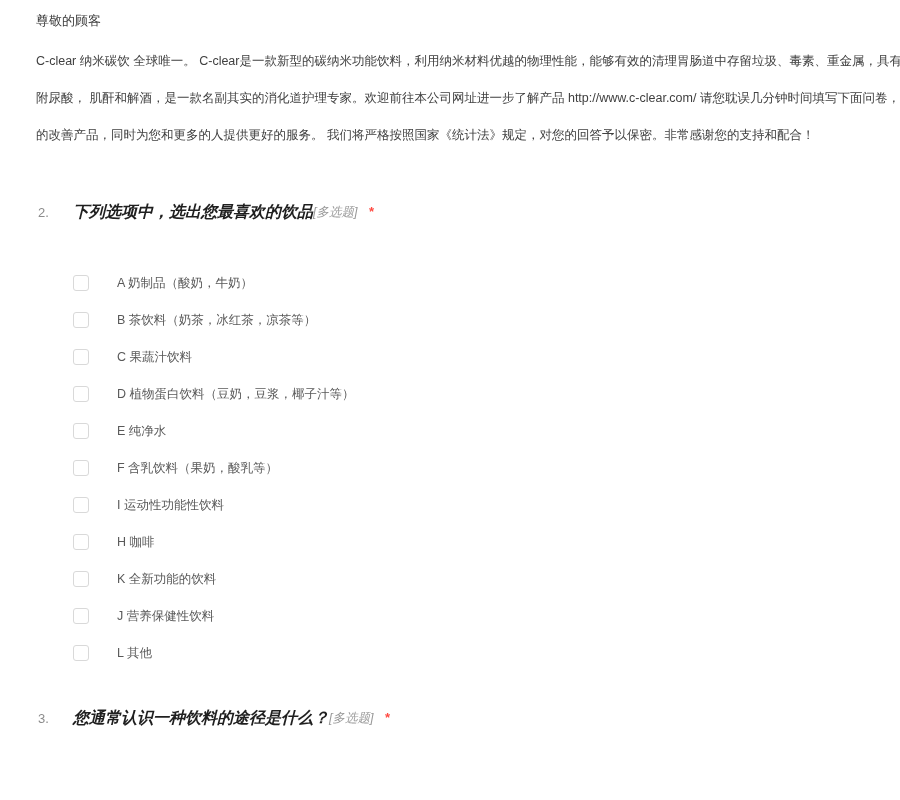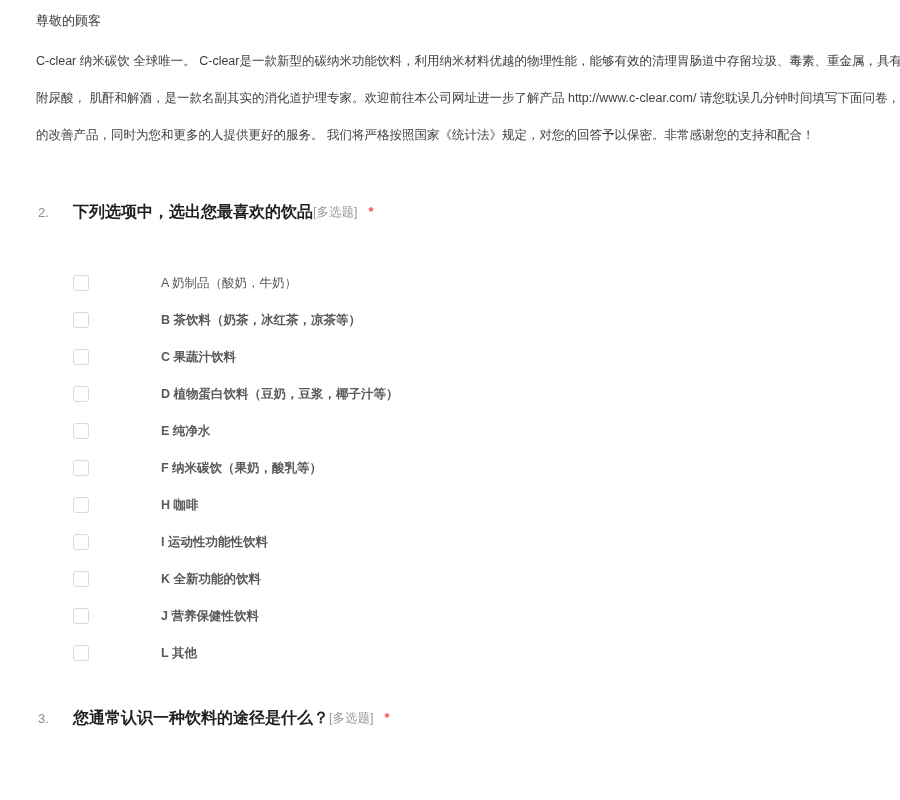--- a/index.html
+++ b/index.html
@@ -52,20 +52,21 @@
     font-size: 13px;
     color: #8c8c8c;
     flex: 0 0 37px;
   }
   .q-body { flex: 1 1 auto; }
   .q-title-row {
     display: flex;
     align-items: flex-end;
     line-height: 22px;
     white-space: nowrap;
+    font-style: italic;
   }
   .q-title {
     font-size: 16px;
     font-weight: bold;
     color: #1f1f1f;
   }
   .q-tag {
     font-size: 12.5px;
     color: #999999;
     margin-left: 0;
@@ -78,23 +79,22 @@
   }
   
   .options {
     margin-top: 52px;
   }
   .option {
     display: flex;
     align-items: center;
     height: 16px;
     cursor: pointer;
-    gap: 44px;
   }
-  .option + .option { margin-top: 21px; font-weight: bold; }
+  .option + .option { margin-top: 21px; }
   .checkbox {
     box-sizing: border-box;
     width: 16px;
     height: 16px;
     border: 1px solid #d9d9d9;
     border-radius: 3px;
     background: #ffffff;
     flex: 0 0 16px;
   }
   .option-label {
@@ -142,29 +142,29 @@
         <div class="option">
           <span class="checkbox"></span>
           <span class="option-label">D 植物蛋白饮料（豆奶，豆浆，椰子汁等）</span>
         </div>
         <div class="option">
           <span class="checkbox"></span>
           <span class="option-label">E 纯净水</span>
         </div>
         <div class="option">
           <span class="checkbox"></span>
-          <span class="option-label">F 纳米碳饮（果奶，酸乳等）</span>
+          <span class="option-label">F 含乳饮料（果奶，酸乳等）</span>
+        </div>
+        <div class="option">
+          <span class="checkbox"></span>
+          <span class="option-label">I 运动性功能性饮料</span>
         </div>
         <div class="option">
           <span class="checkbox"></span>
           <span class="option-label">H 咖啡</span>
-        </div>
-        <div class="option">
-          <span class="checkbox"></span>
-          <span class="option-label">I 运动性功能性饮料</span>
         </div>
         <div class="option">
           <span class="checkbox"></span>
           <span class="option-label">K 全新功能的饮料</span>
         </div>
         <div class="option">
           <span class="checkbox"></span>
           <span class="option-label">J 营养保健性饮料</span>
         </div>
         <div class="option">

